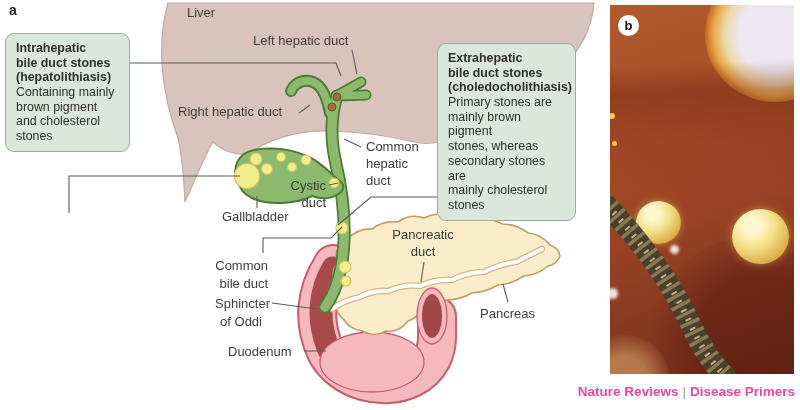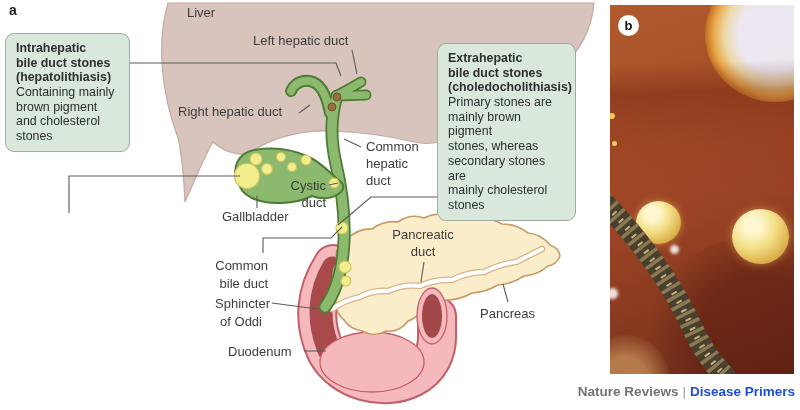--- a/index.html
+++ b/index.html
@@ -31,23 +31,23 @@
          box-shadow:0 0 9px rgba(255,215,110,0.45);}
   #stone-1{left:26px;top:196px;width:45px;height:43px;}
   #stone-2{left:122px;top:204px;width:57px;height:55px;}
   .speck{position:absolute;border-radius:50%;background:#eecb5e;}
   .glint{position:absolute;border-radius:50%;background:rgba(255,255,255,0.85);filter:blur(1.5px);}
   .b-badge{position:absolute;left:8px;top:10px;width:21px;height:21px;border-radius:50%;
            background:#ffffff;display:flex;align-items:center;justify-content:center;
            font-size:13px;font-weight:bold;color:#111;}
   
   .credit{position:absolute;right:5px;top:384px;font-size:13.5px;font-weight:bold;}
-  .credit .journal{color:#737373;}
+  .credit .journal{color:#ec4899;}
   .credit .sep{color:#9a9a9a;font-weight:normal;margin:0 4px;}
-  .credit .pub{color:#1d4ed8;}
+  .credit .pub{color:#ec4899;}
 </style>
 </head>
 <body>
 
 <div class="stage">
 
   <div class="panel-letter" id="letter-a">a</div>
 
   <svg width="608" height="410" viewBox="0 0 608 410" style="position:absolute;left:0;top:0;">
 

